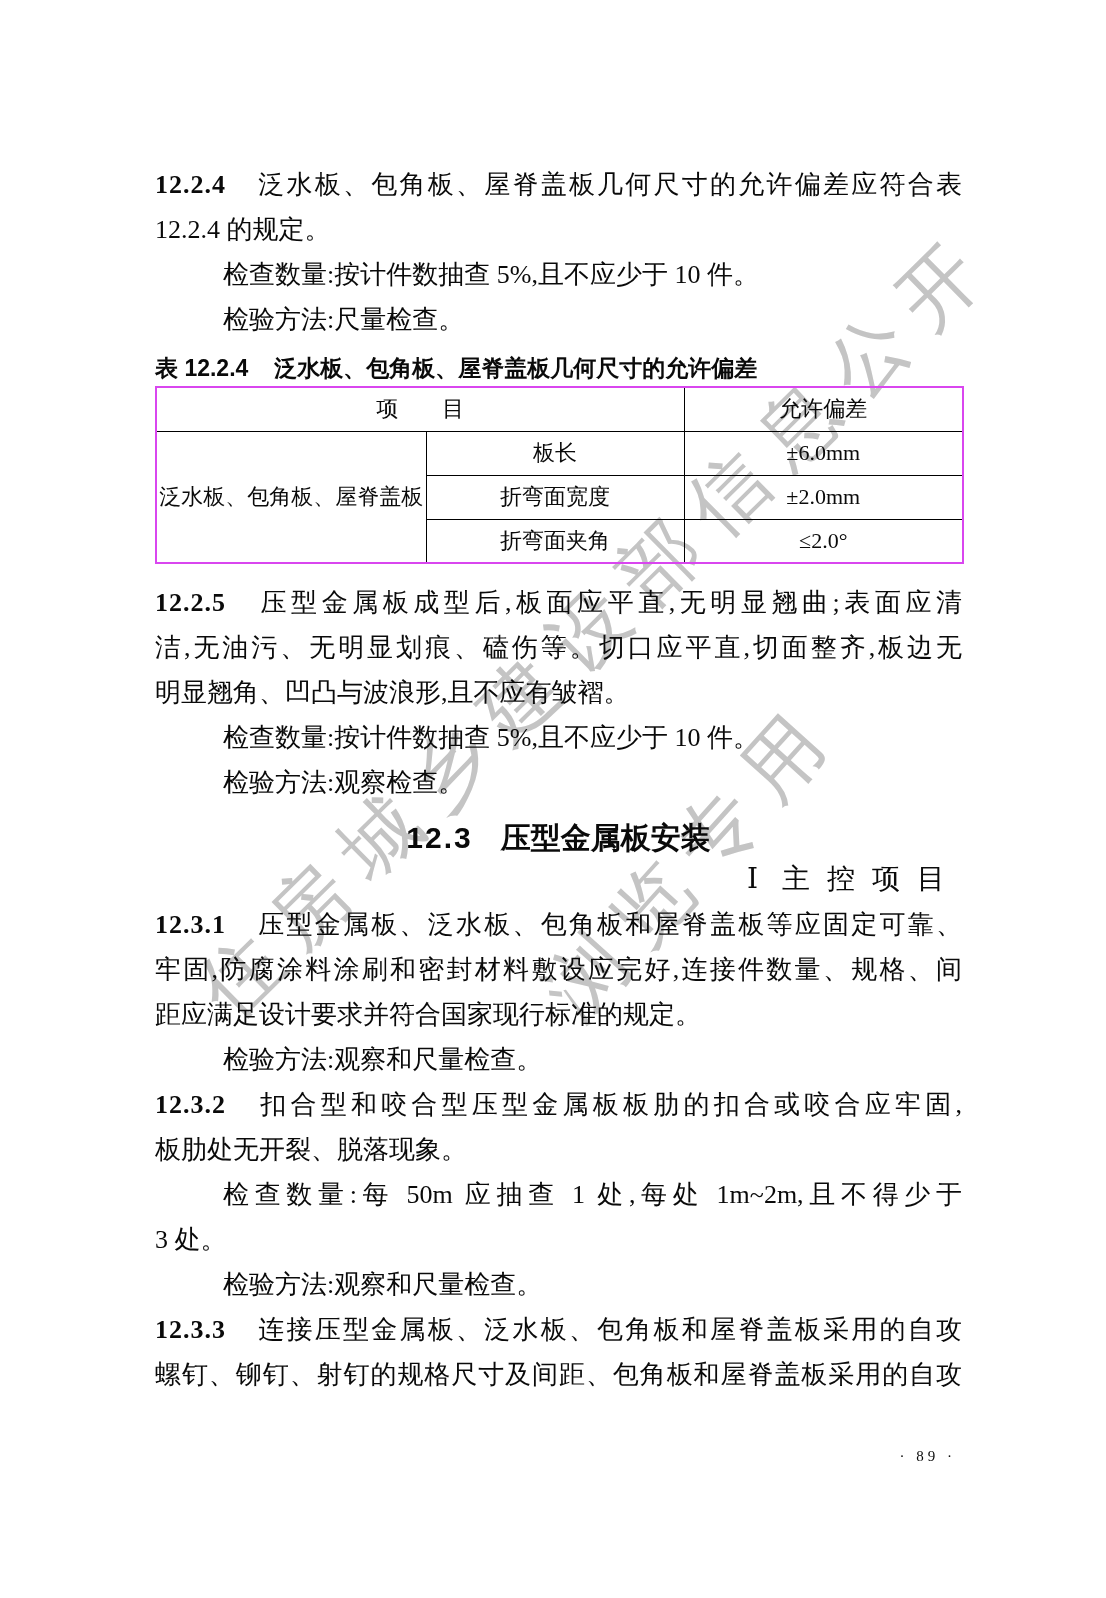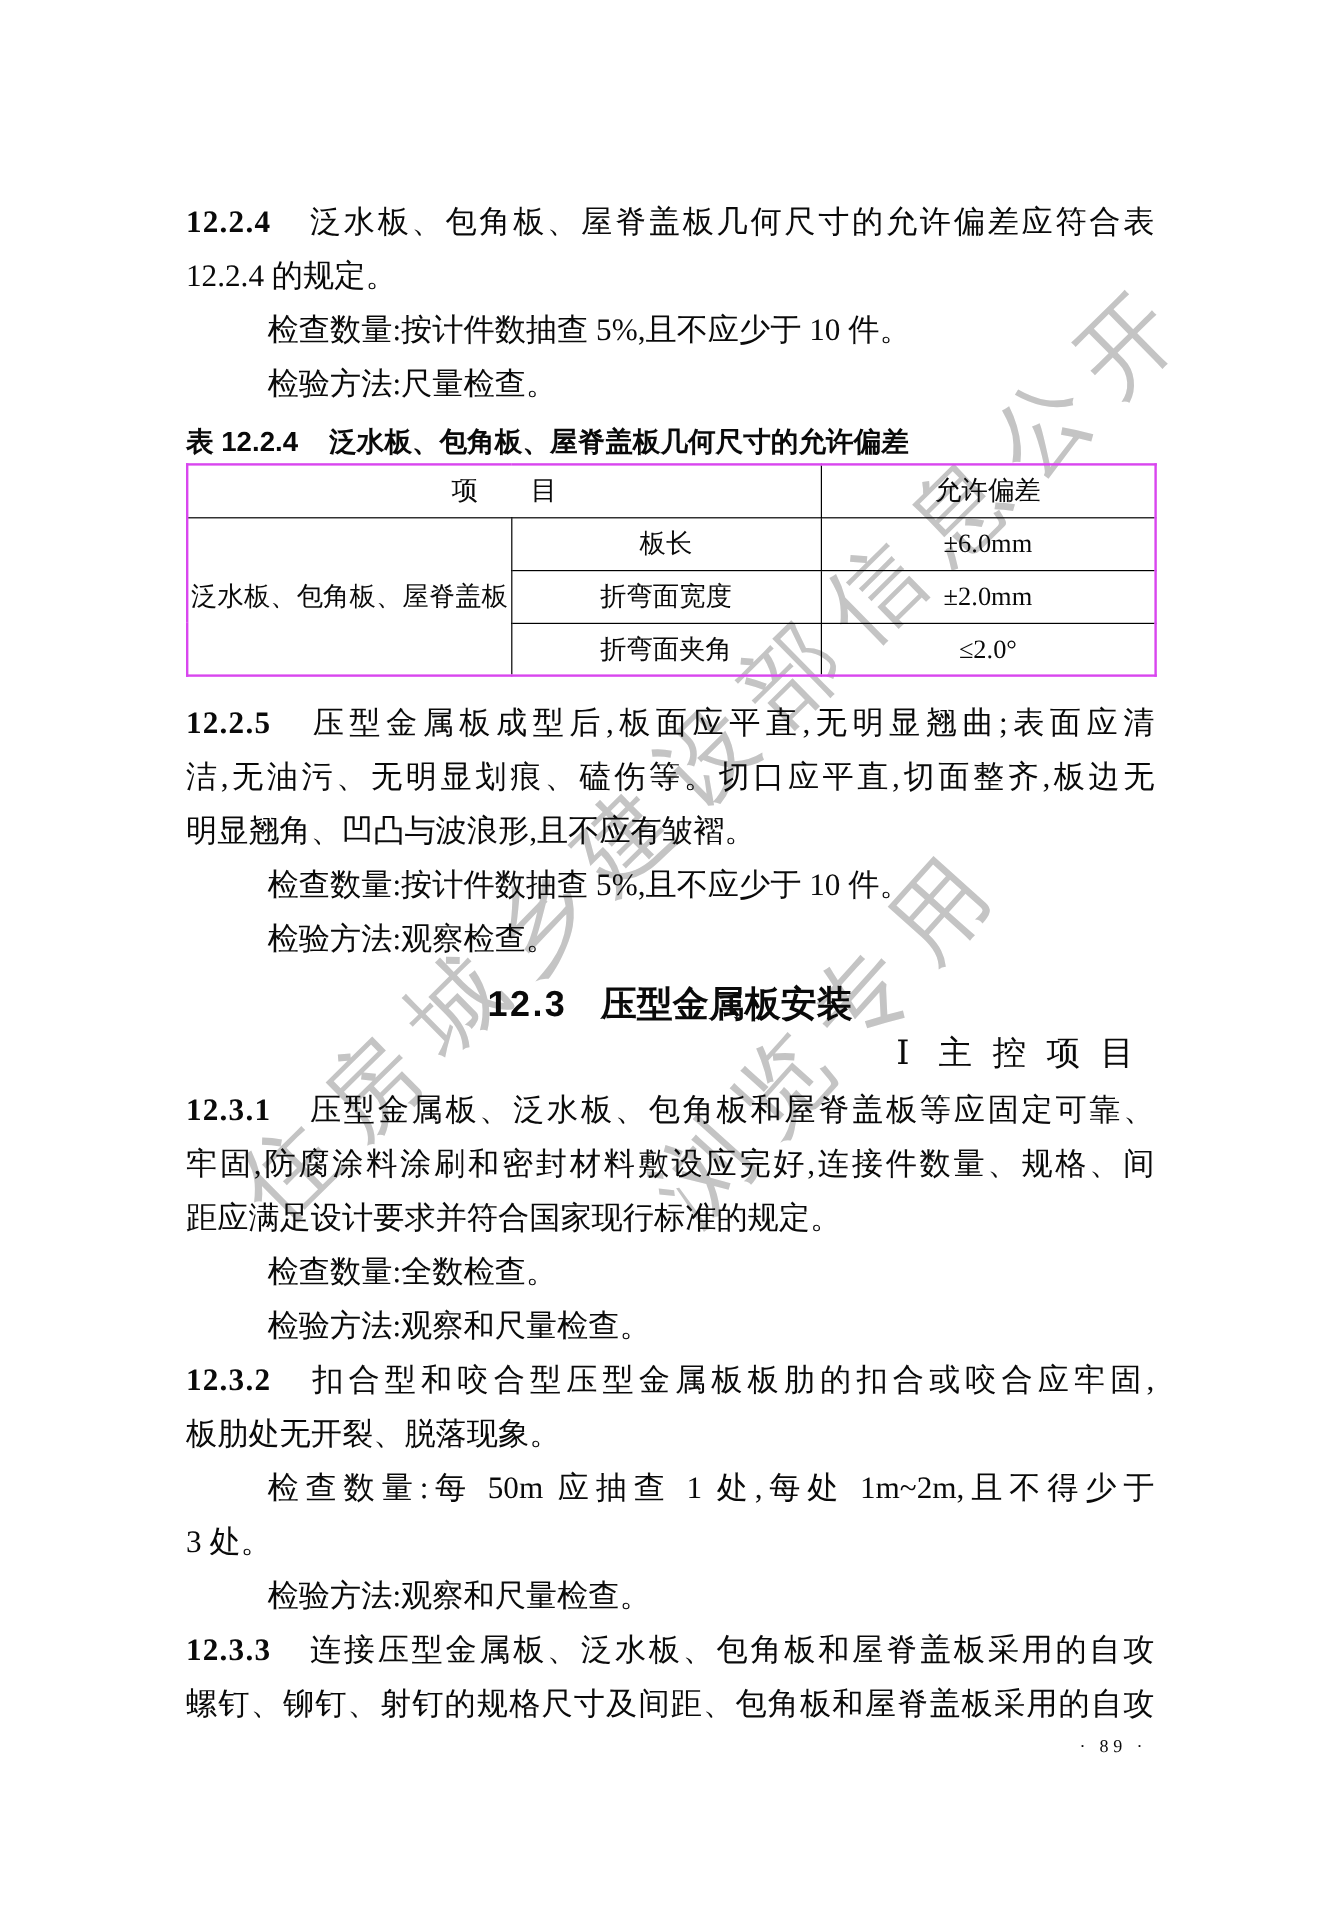--- a/index.html
+++ b/index.html
@@ -149,21 +149,20 @@
   <div class="sub-heading">
     <span class="numeral">Ⅰ</span><span class="sub-title">主控项目</span>
   </div>
 
   <div class="p-first">
     <div class="line jl">
       <span class="num">12.3.1</span><span>压型金属板、泛水板、包角板和屋脊盖板等应固定可靠、</span>
     </div>
     <div class="line jl">牢固,防腐涂料涂刷和密封材料敷设应完好,连接件数量、规格、间</div>
     <div class="line">距应满足设计要求并符合国家现行标准的规定。</div>
-    <div class="line ind">检查数量:全数检查。</div>
     <div class="line ind">检验方法:观察和尺量检查。</div>
   </div>
 
   <div>
     <div class="line jl">
       <span class="num">12.3.2</span><span>扣合型和咬合型压型金属板板肋的扣合或咬合应牢固,</span>
     </div>
     <div class="line">板肋处无开裂、脱落现象。</div>
     <div class="line ind jl">检查数量:每 50m 应抽查 1 处,每处 1m~2m,且不得少于</div>
     <div class="line">3 处。</div>

